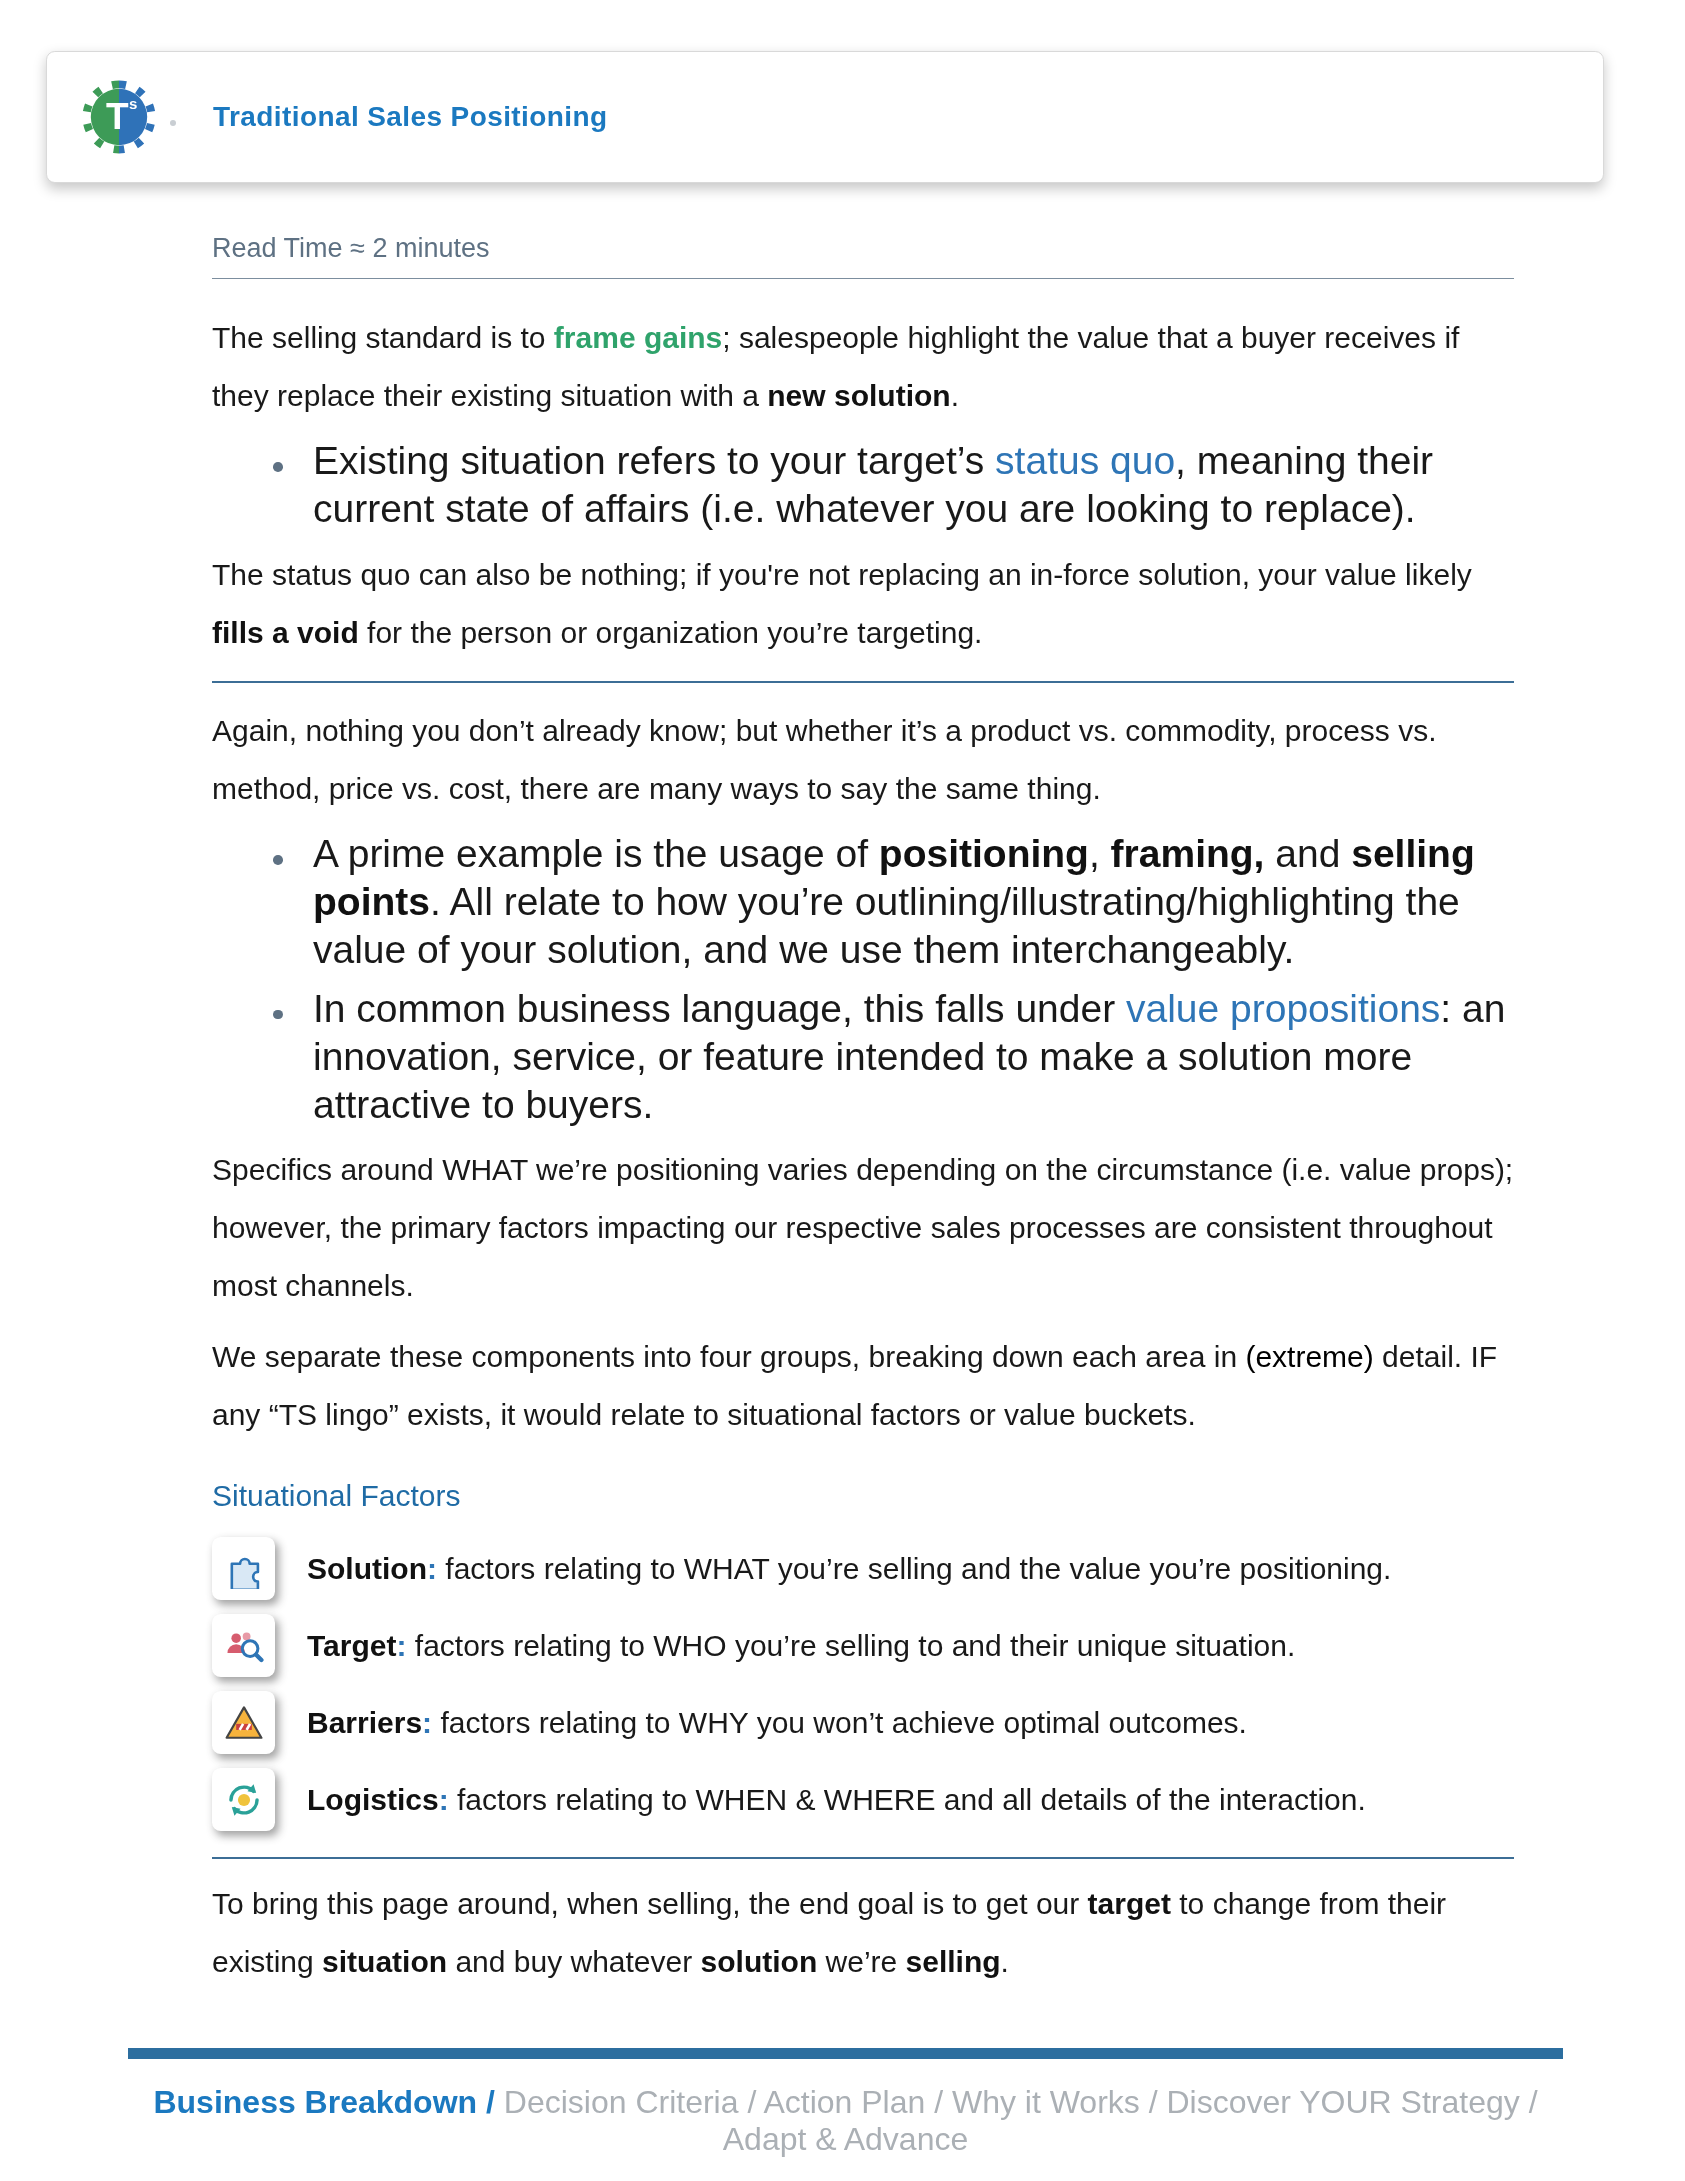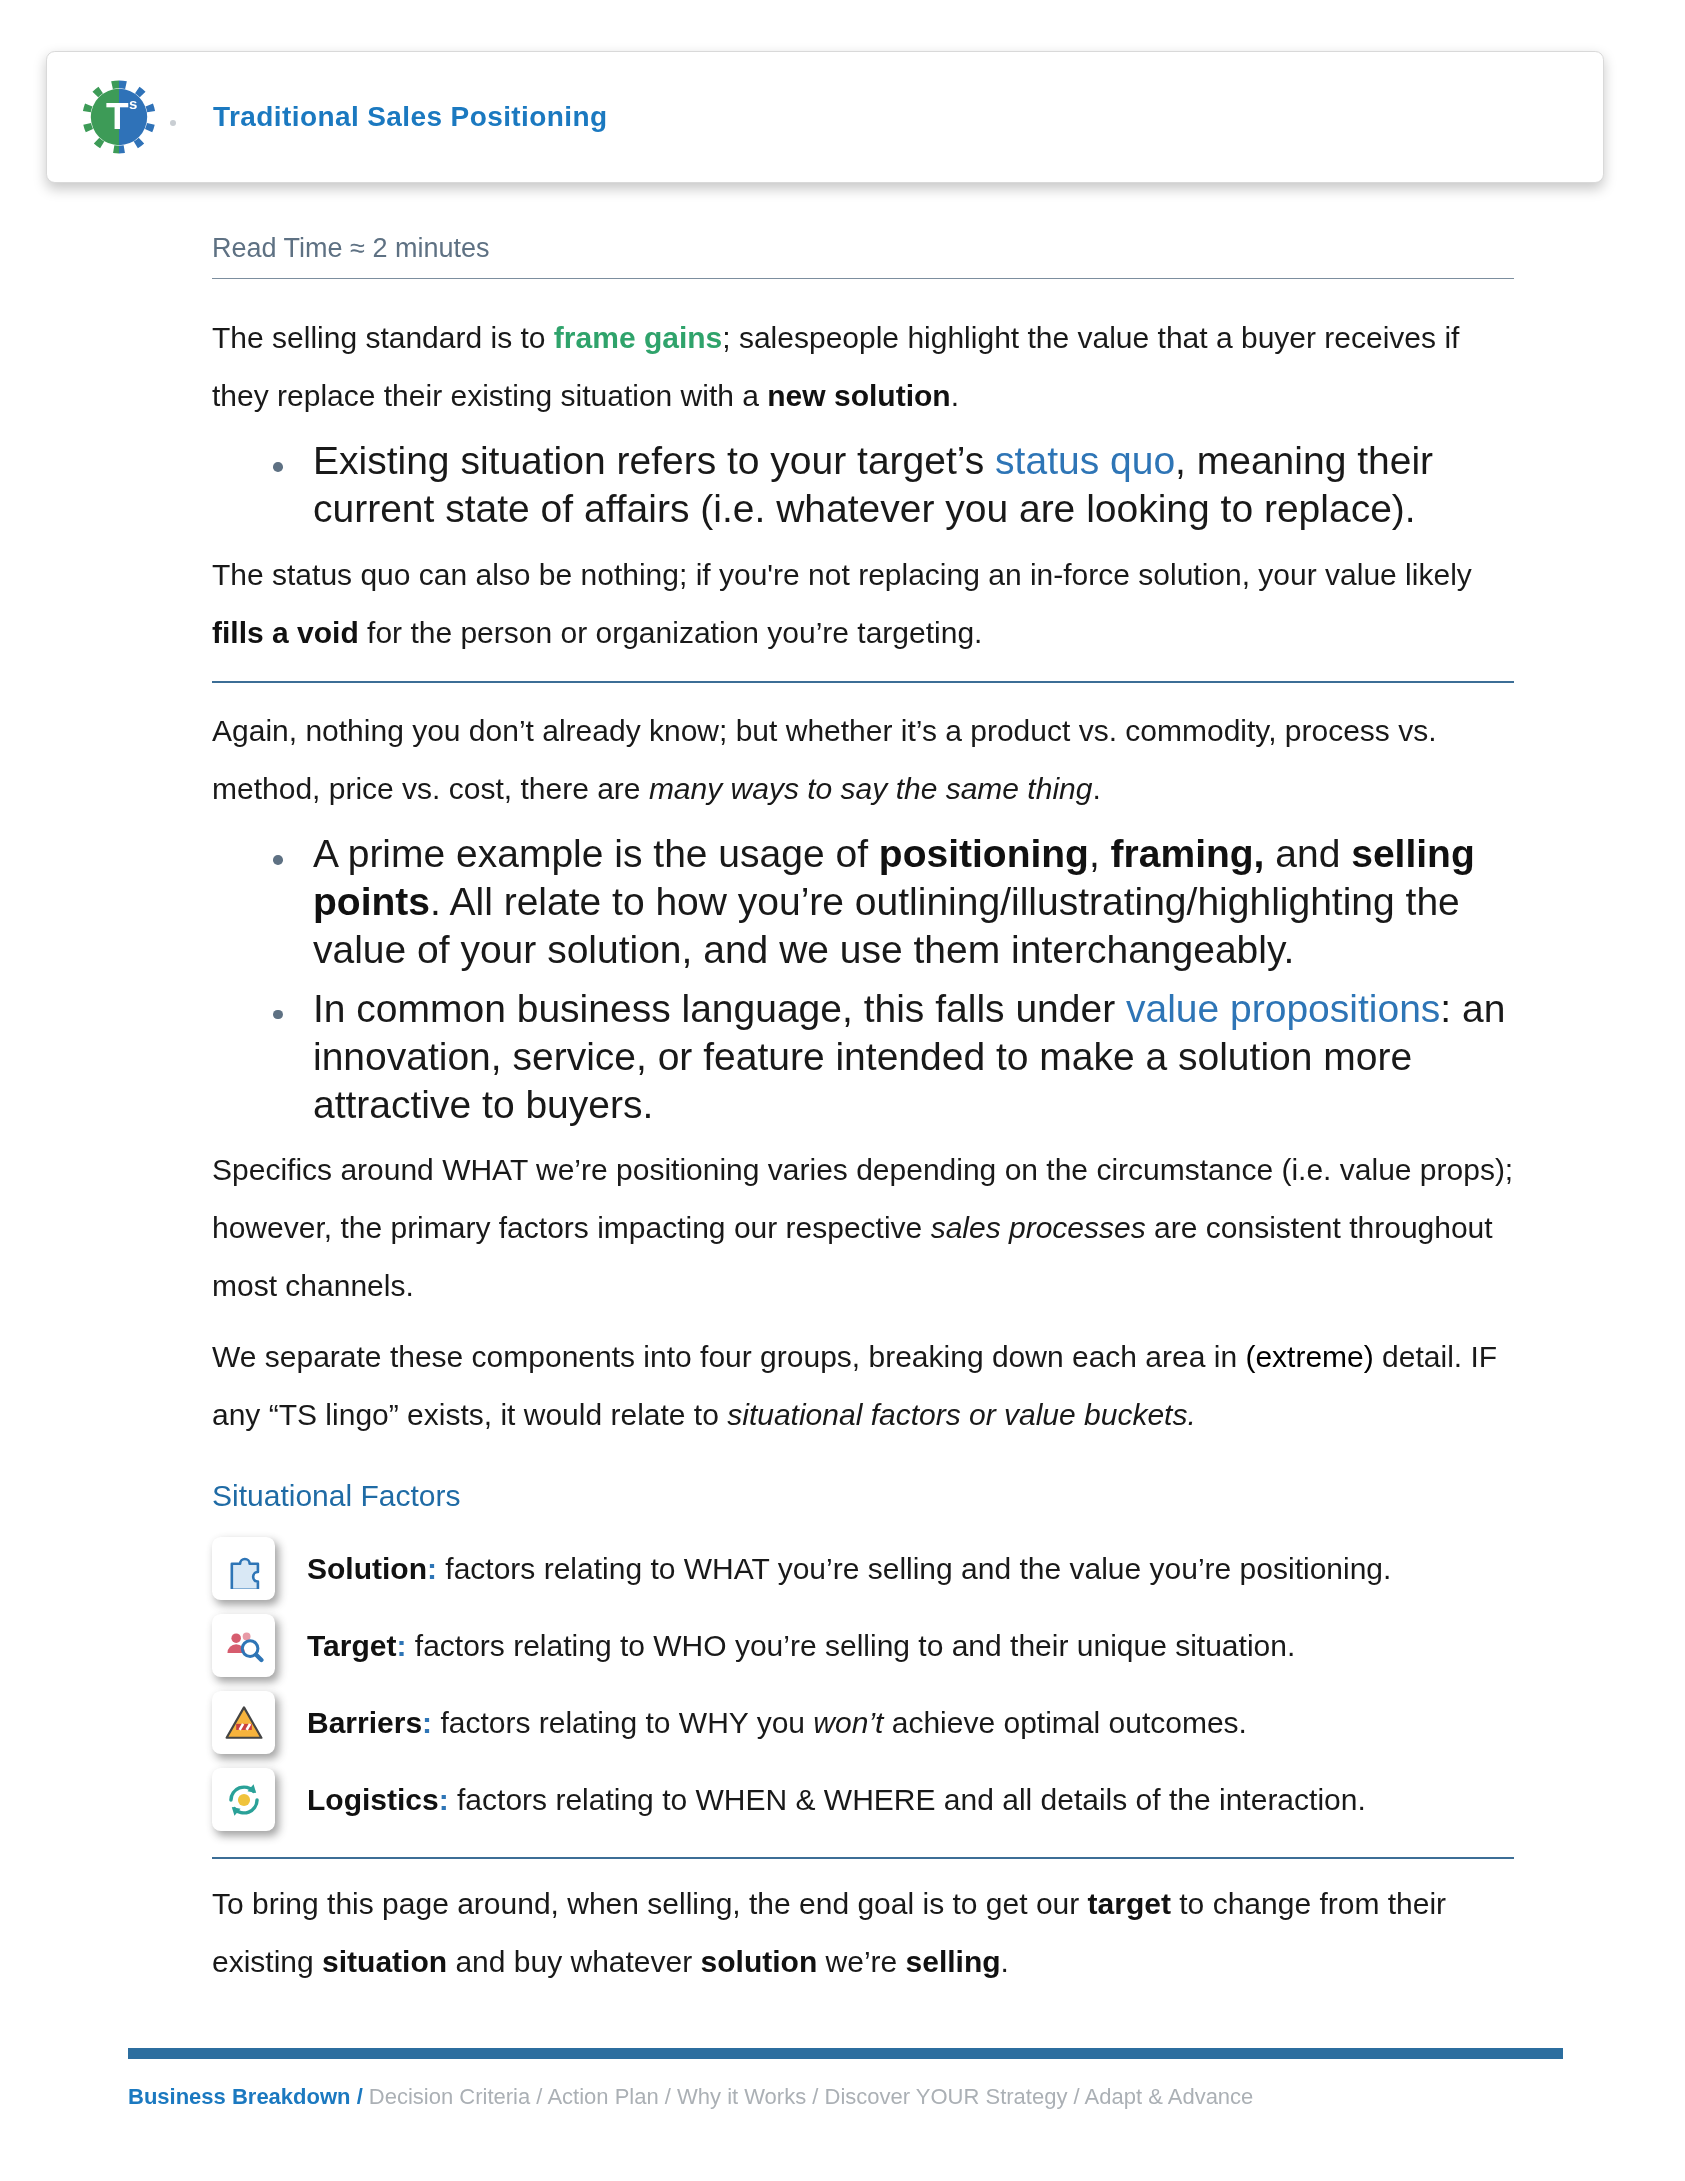--- a/index.html
+++ b/index.html
@@ -36,40 +36,40 @@
   .bullets li{position:relative;padding-left:40px;font-size:39px;line-height:48px;margin:10.5px 0;}
   .bullets li::before{
     content:"";position:absolute;left:0;top:24.6px;width:9.7px;height:9.7px;border-radius:50%;background:#5E7183;
   }
   .rule{border:none;border-top:2.6px solid var(--rule-blue);margin:19.3px 0;}
   .rule-bottom{margin:26px 0 16px;}
   .section-heading{font-size:30px;font-weight:400;color:var(--heading-blue);margin:35px 0 24.6px;}
 
   
   .rich-b{font-weight:700;color:#111;}
-  .rich-i{font-style:italic;}
+  .rich-i{}
   .rich-g{font-weight:700;color:var(--green);}
   .rich-l{color:var(--link-blue);cursor:pointer;}
   .rich-gray{color:#000000;}
   .rich-label{font-weight:700;color:#111;}
   .rich-colon{font-weight:700;color:var(--link-blue);}
 
   
   .factor-row{display:flex;align-items:center;margin:14px 0;}
   .icon-tile{
     width:63px;height:63px;min-width:63px;background:#fff;border-radius:8.8px;
     box-shadow:3.5px 4.4px 8px rgba(50,50,50,.45);
     display:flex;align-items:center;justify-content:center;
   }
   .factor-text{font-size:30px;margin-left:32px;line-height:1.4;}
 
   
   .footer{position:absolute;left:128px;top:2048px;width:1435px;}
   .footer-bar{height:11.4px;background:var(--footer-bar);}
-  .footer-nav{margin-top:24.6px;text-align:left;font-size:22px;color:var(--footer-muted);}
+  .footer-nav{margin-top:24.6px;text-align:center;font-size:32px;color:var(--footer-muted);}
   .footer-nav .nav-item{cursor:pointer;}
   .footer-nav .active{color:var(--title-blue);font-weight:700;}
 </style>
 </head>
 <body>
 
 <div class="page">
 
   <header class="header-card">
     <span class="logo">

